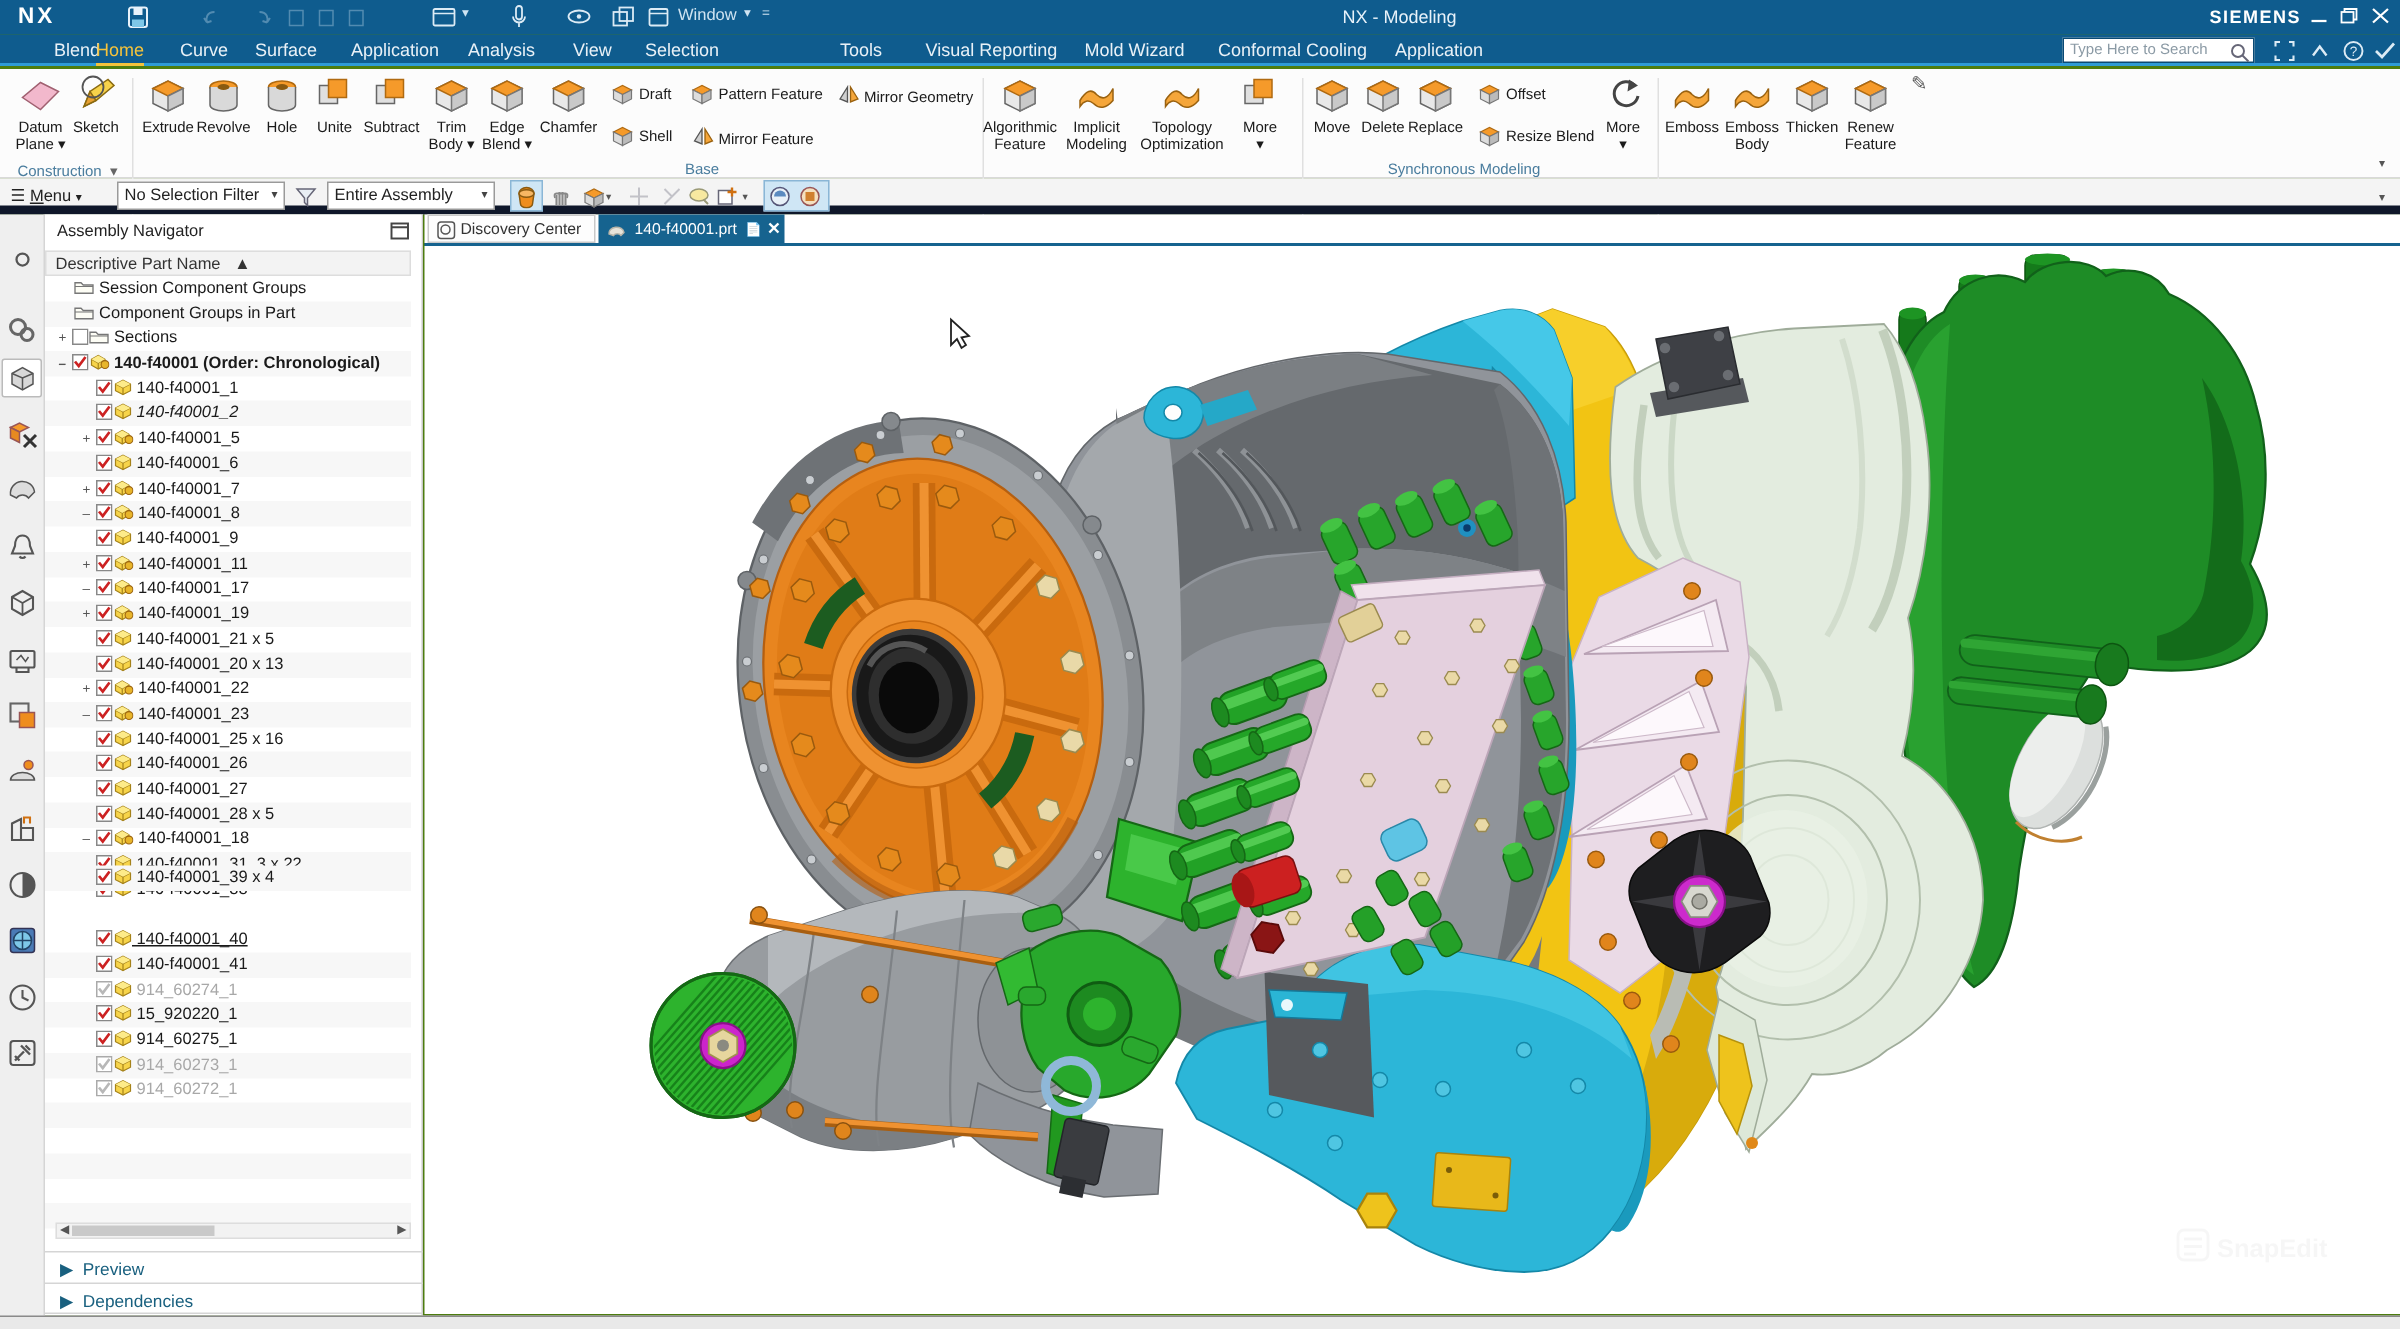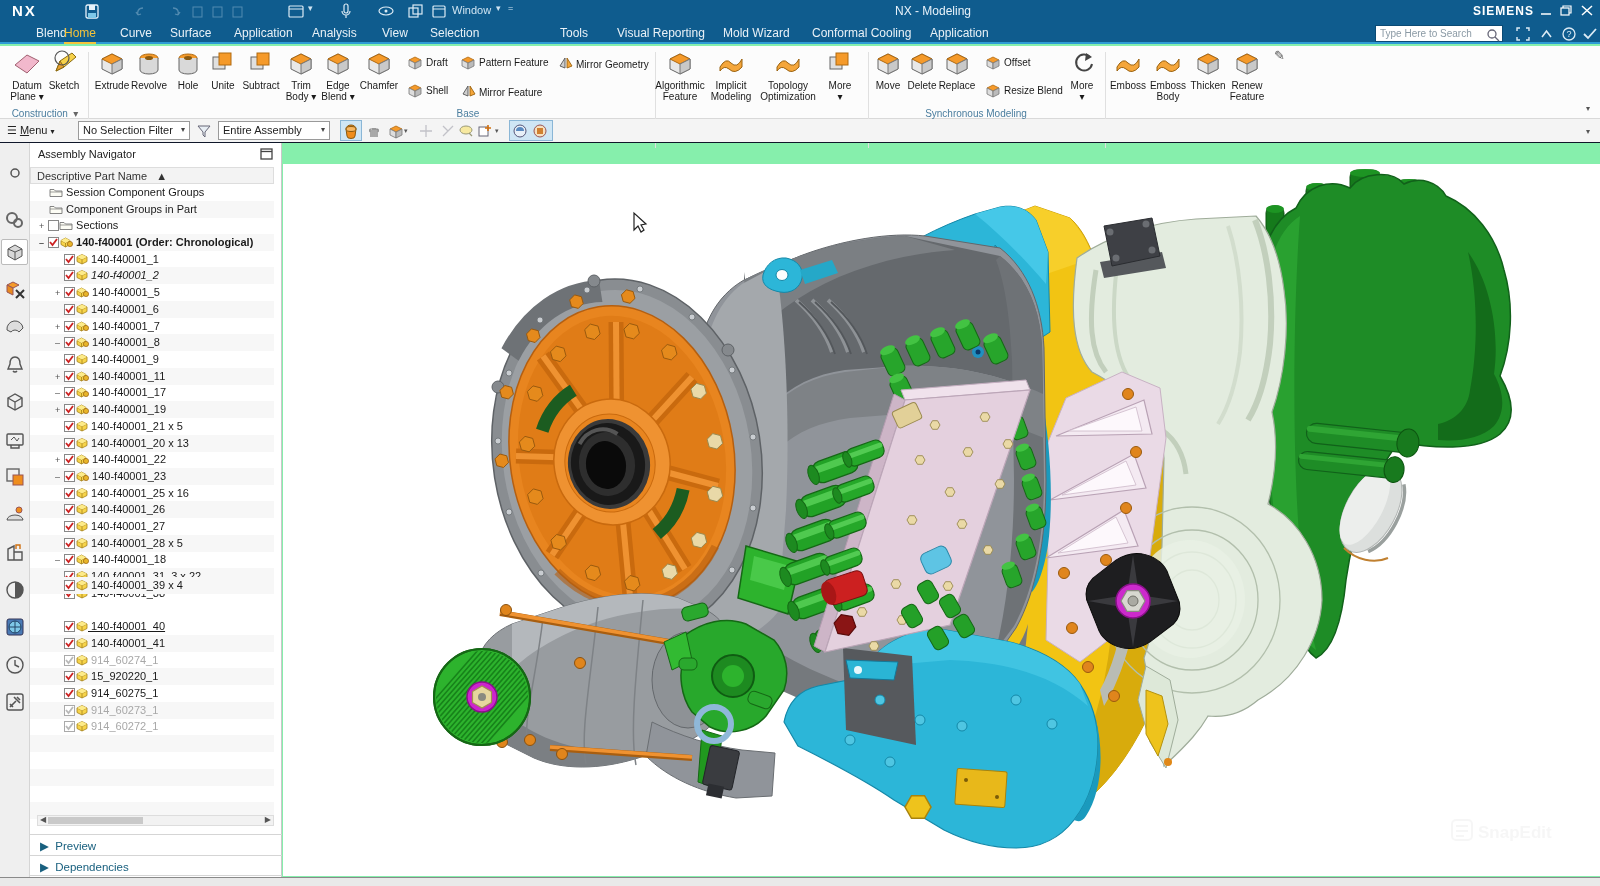--- a/index.html
+++ b/index.html
@@ -1,17 +1,17 @@
 <!DOCTYPE html>
 <html><head>
 <meta charset="utf-8">
 <style>
   * { margin:0; padding:0; box-sizing:border-box; }
   html,body { width:1600px; height:886px; overflow:hidden; font-family:"Liberation Sans", sans-serif; }
-  #app { position:relative; width:1600px; height:886px; background:#86efac; }
+  #app { position:relative; width:1600px; height:886px; background:#4d7c0f; }
 
   
   #titlebar { position:absolute; left:0; top:0; width:1600px; height:23px; background:#0f5c8e; }
   #nxlogo { position:absolute; left:12px; top:2px; color:#fff; font-weight:bold; font-size:15px; letter-spacing:2px; }
   .tb-ico { position:absolute; top:3px; color:#cfe4f2; font-size:12px; }
   #title-text { position:absolute; left:895px; top:4px; color:#e8f2fa; font-size:12px; }
   #siemens { position:absolute; left:1473px; top:4px; color:#fff; font-weight:bold; font-size:12px; letter-spacing:1px; }
 
   
   #menubar { position:absolute; left:0; top:23px; width:1600px; height:21px; background:#0f5c8e; border-bottom:2px solid #2e9bd6; }
@@ -22,21 +22,21 @@
   
   #ribbon { position:absolute; left:0; top:46px; width:1600px; height:73px; background:#fcfcfc; border-bottom:1px solid #d9d9d9; }
   .rib-item { position:absolute; top:3px; text-align:center; font-size:10px; color:#1a1a1a; line-height:11px; }
   .rib-item .ric { display:block; margin:0 auto 3px auto; }
   .rib-small { position:absolute; font-size:10px; color:#1a1a1a; white-space:nowrap; }
   .rib-small svg { vertical-align:-4px; margin-right:3px; }
   .rib-sep { position:absolute; top:6px; width:1px; height:96px; background:#e0e0e0; }
   .grp-label { position:absolute; top:62px; font-size:10px; color:#4a7d9e; width:200px; text-align:center; }
 
   
-  #selbar { position:absolute; left:0; top:119px; width:1600px; height:24px; background:#f4f4f4; border-bottom:1px solid #0f172a; }
+  #selbar { position:absolute; left:0; top:119px; width:1600px; height:24px; background:#f4f4f4; border-bottom:6px solid #0f172a; }
   .sb-txt { position:absolute; top:5px; font-size:11px; color:#222; }
   .combo { position:absolute; top:2px; height:19px; background:#fff; border:1px solid #9a9a9a; font-size:11px; color:#222; padding:2px 4px; }
   .combo .arr { position:absolute; right:4px; top:3px; font-size:8px; color:#444; }
 
   
   #resbar { position:absolute; left:0; top:143px; width:30px; height:743px; background:#efefef; border-right:1px solid #d5d5d5; }
   .res-ico { position:absolute; left:4px; width:22px; height:22px; }
 
   
   #navpanel { position:absolute; left:30px; top:143px; width:252px; height:734px; background:#fff; border-right:1px solid #c8c8c8; }
@@ -696,20 +696,30 @@
     <div class="trow" style="top:642px;"></div>
     <div class="trow alt" style="top:659px;"></div>
     </div>
   <div style="position:absolute;left:7px;top:672px;width:237px;height:11px;background:#f2f2f2;border:1px solid #ddd;">
       <span style="position:absolute;left:2px;top:-1px;font-size:8px;color:#555;">◀</span>
       <span style="position:absolute;right:2px;top:-1px;font-size:8px;color:#555;">▶</span>
       <div style="position:absolute;left:10px;top:1px;width:95px;height:7px;background:#c9c9c9;"></div>
     </div>
     <div style="position:absolute;left:0;top:691px;width:252px;height:21px;border-top:1px solid #d5d5d5;font-size:11.5px;color:#19607f;padding:4px 0 0 10px;">▶&nbsp; Preview</div>
     <div style="position:absolute;left:0;top:712px;width:252px;height:21px;border-top:1px solid #d5d5d5;border-bottom:1px solid #d5d5d5;font-size:11.5px;color:#19607f;padding:4px 0 0 10px;">▶&nbsp; Dependencies</div>
+  </div>
+  <div id="tabbar">
+    <div id="tab1"><svg style="position:absolute;left:5px;top:3px" width="14" height="13">
+          <rect x="1" y="1" width="11" height="11" rx="2" fill="none" stroke="#555"></rect>
+          <circle cx="6" cy="6" r="3" fill="none" stroke="#555"></circle>
+        </svg>Discovery Center</div>
+    <div id="tab2"><svg style="position:absolute;left:5px;top:3px" width="15" height="13">
+          <path d="M2 10 A5 4 0 0 1 12 9 L10 11 A3 2.5 0 0 0 5 11 Z" fill="#e8e4da" stroke="#b8b4a8"></path>
+        </svg>140-f40001.prt &nbsp;<span style="font-size:9px">📄</span> <b style="font-size:11px">✕</b></div>
+    <div id="tab-underline"></div>
   </div>
   <div id="viewport">
       <svg width="1317" height="712" viewBox="283 164 1317 712" style="position:absolute;left:0;top:0">
         <defs>
           <clipPath id="cpDisc">
             <circle cx="482" cy="697" r="46"></circle>
           </clipPath>
         </defs>
 <rect x="1306" y="184" width="22" height="44" rx="7" fill="#157a1b" stroke="#0d5511"></rect>
 <ellipse cx="1317.0" cy="187" rx="11.0" ry="4" fill="#1d9423"></ellipse>

